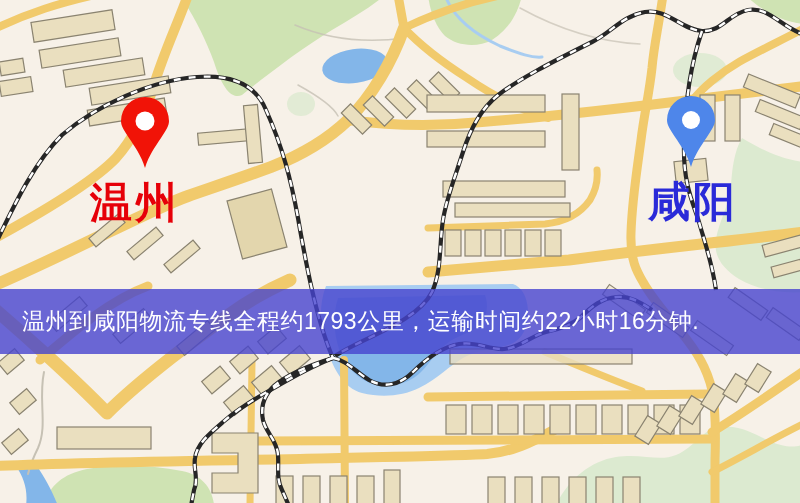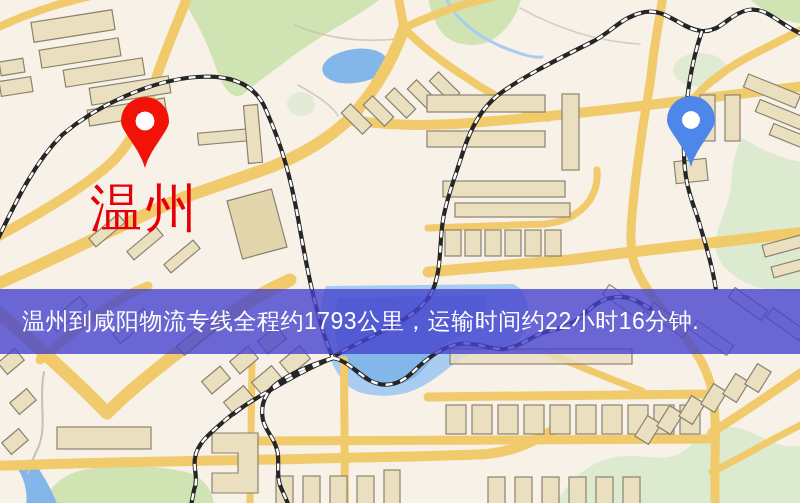--- a/index.html
+++ b/index.html
@@ -1,19 +1,19 @@
 <!DOCTYPE html>
 <html><head>
 <meta charset="utf-8">
 <style>
   html,body{margin:0;padding:0;background:#222;}
   .stage{position:relative;width:800px;height:503px;overflow:hidden;
          font-family:"Liberation Sans","DejaVu Sans",sans-serif;background:#f7f1e8;}
   .stage svg{position:absolute;left:0;top:0;filter:blur(.35px) saturate(1.02);}
-  .city-label{position:absolute;font-size:52px;font-weight:normal;letter-spacing:3px;
+  .city-label{position:absolute;font-size:42px;font-weight:bold;letter-spacing:3px;
               line-height:1;white-space:nowrap;text-shadow:0 0 1px rgba(255,255,255,.25);}
   #origin-label{left:90px;top:182px;}
   #destination-label{left:648px;top:181px;}
   .route-banner{position:absolute;left:0;top:289px;width:800px;height:65px;
                 display:flex;align-items:center;box-sizing:border-box;padding-left:22px;text-align:center;}
   .route-banner span{font-size:23px;letter-spacing:.5px;white-space:nowrap;}
 </style>
 </head>
 <body>
 
@@ -197,18 +197,19 @@
     <path d="M0,0 C-4,-13 -10,-21 -16,-30 C-21,-38 -24,-42 -24,-47 A24,24 0 1 1 24,-47 C24,-42 21,-38 16,-30 C10,-21 4,-13 0,0 Z" fill="#ee1408"></path>
     <circle cx="0" cy="-47" r="9.5" fill="#ffffff"></circle>
   </g>
   <g transform="translate(691,167)">
     <path d="M0,0 C-4,-13 -10,-21 -16,-30 C-21,-38 -24,-42 -24,-47 A24,24 0 1 1 24,-47 C24,-42 21,-38 16,-30 C10,-21 4,-13 0,0 Z" fill="#4f86e8"></path>
     <circle cx="0" cy="-47" r="9" fill="#ffffff"></circle>
   </g>
 </svg>
 
 <div id="origin-label" class="city-label" style="color: rgb(230, 0, 8);">温州</div>
+<div id="destination-label" class="city-label" style="color: rgb(42, 42, 216);">咸阳</div>
 
 <div class="route-banner" style="background: rgba(70, 68, 206, 0.8);">
   <span style="color: rgb(255, 255, 255);">温州到咸阳物流专线全程约1793公里，运输时间约22小时16分钟.</span>
 </div>
 
 </div>
 
 </body></html>

